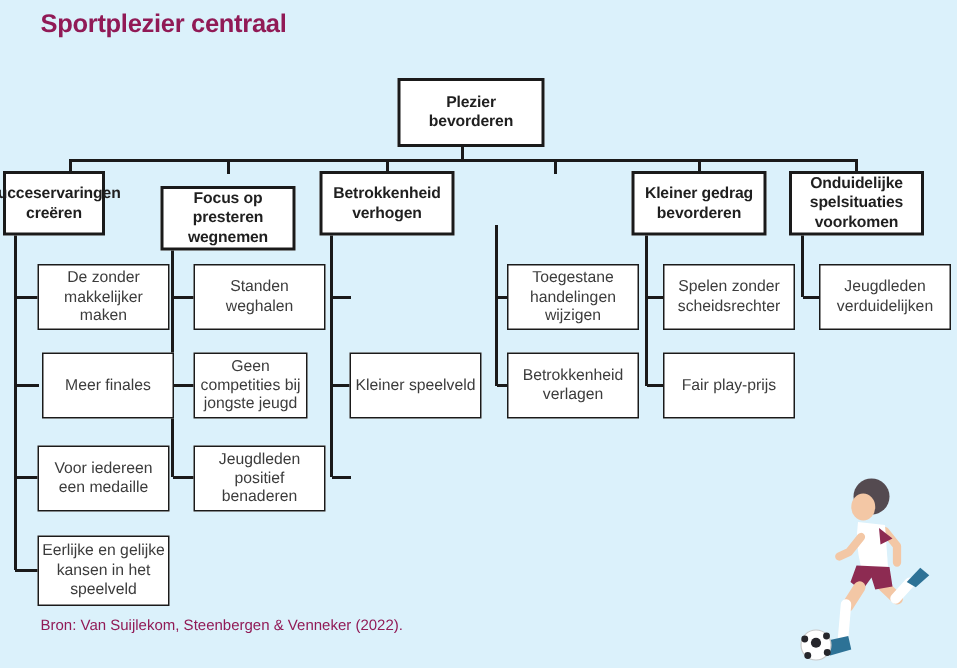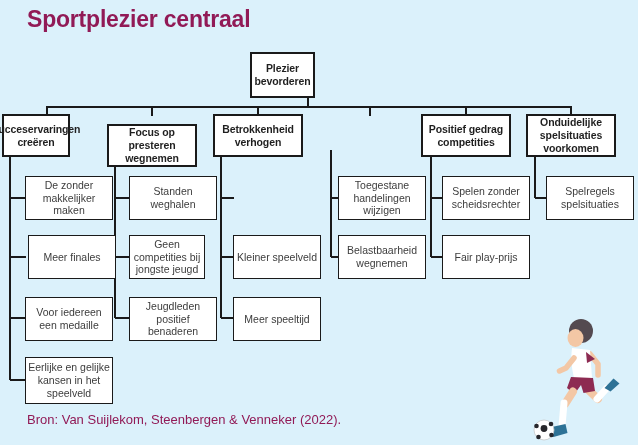--- a/index.html
+++ b/index.html
@@ -15,25 +15,25 @@
   }
   html,body{margin:0;padding:0;}
   body{
     width:638px;height:445px;overflow:hidden;
     background:var(--background);
     font-family:"Liberation Sans", sans-serif;
   }
   .canvas{position:relative;width:638px;height:445px;background:var(--background);}
   .page-title{
     position:absolute;left:27px;top:6px;margin:0;
-    font-size:23px;font-weight:700;color:var(--accent);letter-spacing:-0.2px;
+    font-size:17px;font-weight:700;color:var(--accent);letter-spacing:-0.2px;
   }
   .source-line{
     position:absolute;left:27px;top:412px;
-    font-size:13px;color:var(--accent);
+    font-size:10px;color:var(--accent);
   }
   .box{
     position:absolute;z-index:1;box-sizing:border-box;
     background:#ffffff;border:2.5px solid var(--line);
     display:flex;align-items:center;justify-content:center;
     text-align:center;line-height:1.22;padding:1px 2px;
   }
   .node{font-weight:700;font-size:10.5px;color:var(--node-text);letter-spacing:-0.1px;}
   .leaf{font-weight:400;font-size:10.5px;color:var(--leaf-text);border-width:1.6px;}
   .connector-svg,.player-svg{position:absolute;z-index:0;}
@@ -64,47 +64,46 @@
       M47 107 H571
       M47 106 V116 M152 106 V116 M258 106 V116 M370 106 V116 M466 106 V116 M571 106 V116
       M10 150 V380 M10 198 H26 M10 257 H26 M10 318 H26 M10 380 H26
       M115 150 V318 M115 198 H130 M115 257 H130 M115 318 H130
       M221 150 V318 M221 198 H234 M221 257 H234 M221 318 H234
       M331 150 V257 M331 198 H339 M331 257 H339
       M431 150 V257 M431 198 H443 M431 257 H443
       M535 150 V198 M535 198 H547"></path>
   </svg>
 
-  <div class="box node" style="left:250px;top:52px;width:65px;height:46px">Plezier bevorderen</div>
+  <div class="box node" style="left:265px;top:52px;width:98px;height:46px">Plezier bevorderen</div>
 
   <div class="box node" style="left:2px;top:114px;width:68px;height:43px">Succeservaringen creëren</div>
   <div class="box node" style="left:107px;top:124px;width:90px;height:43px">Focus op presteren wegnemen</div>
   <div class="box node" style="left:213px;top:114px;width:90px;height:43px">Betrokkenheid verhogen</div>
-  <div class="box node" style="left:421px;top:114px;width:90px;height:43px">Positief gedrag competities</div>
+  <div class="box node" style="left:421px;top:114px;width:90px;height:43px">Kleiner gedrag bevorderen</div>
   <div class="box node" style="left:526px;top:114px;width:90px;height:43px">Onduidelijke spelsituaties voorkomen</div>
 
   <div class="box leaf" style="left:25px;top:176px;width:88px;height:44px">De zonder makkelijker maken</div>
   <div class="box leaf" style="left:28px;top:235px;width:88px;height:44px">Meer finales</div>
   <div class="box leaf" style="left:25px;top:297px;width:88px;height:44px">Voor iedereen een medaille</div>
   <div class="box leaf" style="left:25px;top:357px;width:88px;height:47px">Eerlijke en gelijke kansen in het speelveld</div>
 
   <div class="box leaf" style="left:129px;top:176px;width:88px;height:44px">Standen weghalen</div>
   <div class="box leaf" style="left:129px;top:235px;width:76px;height:44px">Geen competities bij jongste jeugd</div>
   <div class="box leaf" style="left:129px;top:297px;width:88px;height:44px">Jeugdleden positief benaderen</div>
 
   <div class="box leaf" style="left:233px;top:235px;width:88px;height:44px">Kleiner speelveld</div>
-  <div class="box leaf" style="left:233px;top:297px;width:88px;height:44px">Meer speeltijd</div>
 
   <div class="box leaf" style="left:338px;top:176px;width:88px;height:44px">Toegestane handelingen wijzigen</div>
-  <div class="box leaf" style="left:338px;top:235px;width:88px;height:44px">Belastbaarheid wegnemen</div>
+  <div class="box leaf" style="left:338px;top:235px;width:88px;height:44px">Betrokkenheid verlagen</div>
 
   <div class="box leaf" style="left:442px;top:176px;width:88px;height:44px">Spelen zonder scheidsrechter</div>
   <div class="box leaf" style="left:442px;top:235px;width:88px;height:44px">Fair play-prijs</div>
 
-  <div class="box leaf" style="left:546px;top:176px;width:88px;height:44px">Spelregels spelsituaties</div>
+  <div class="box leaf" style="left:546px;top:176px;width:88px;height:44px">Jeugdleden verduidelijken</div>
 
   <svg class="player-svg" width="110" height="147" viewBox="0 0 110 147">
     <g>
       <path class="skin-stroke" d="M62 56 L70 66 L70 77"></path>
       <path class="skin-stroke-thick" d="M60.5 92 L70 101"></path>
       <path class="sock-stroke" d="M69 101 L78.5 90.5"></path>
       <path class="shoe" d="M76.5 90 L85.5 80.5 L91.5 85.5 L82.5 93.5 Z"></path>
       <circle class="hair" cx="53" cy="33" r="12"></circle>
       <ellipse class="skin" cx="47.5" cy="40" rx="8" ry="9"></ellipse>
       <path class="shirt" d="M44 50 L62 52 L64 80 L46 80 Q42 64 44 50 Z"></path>

